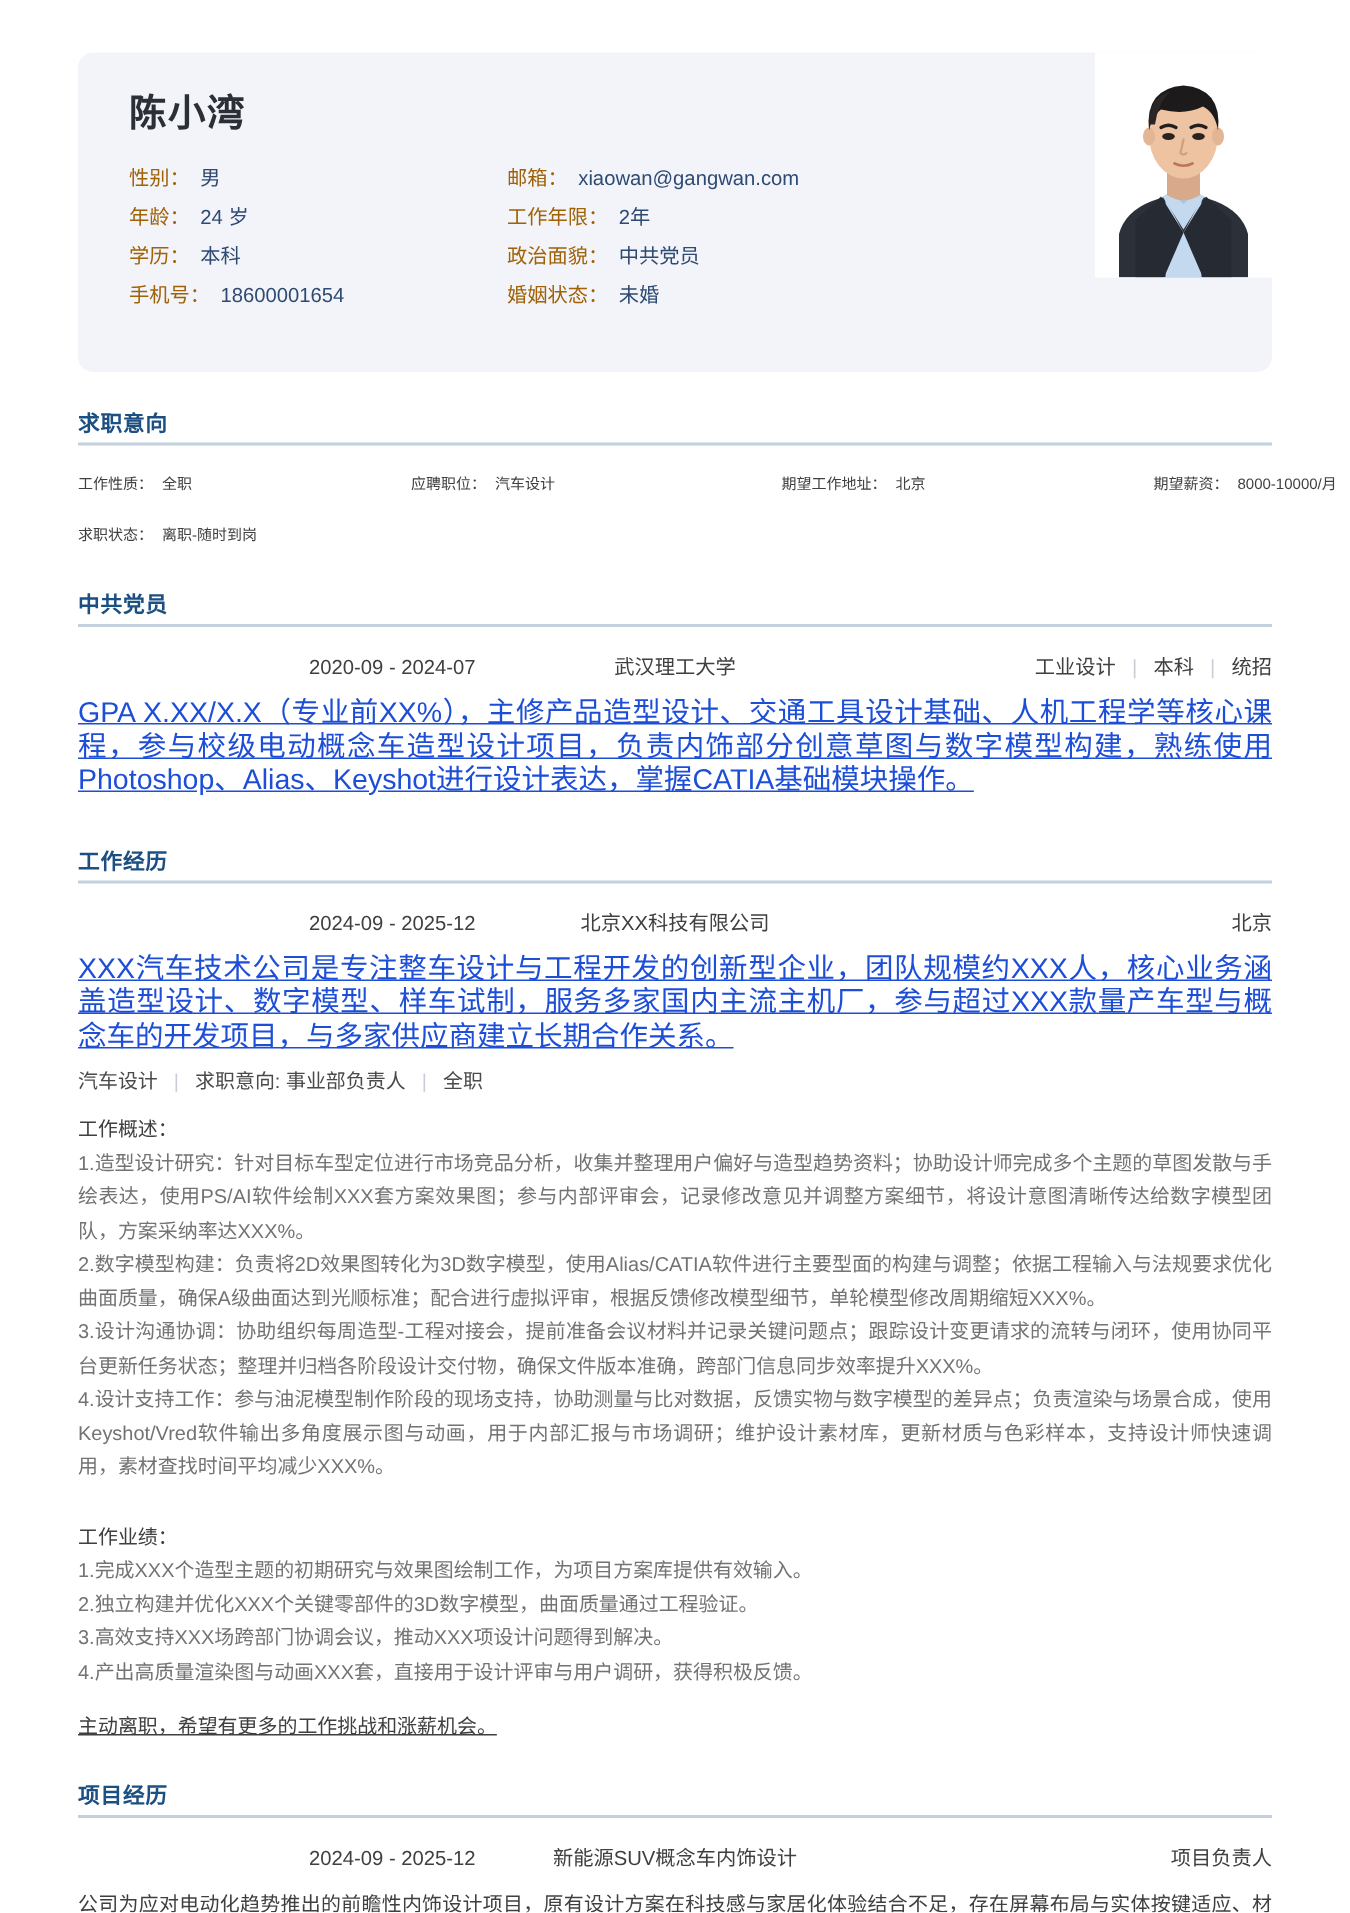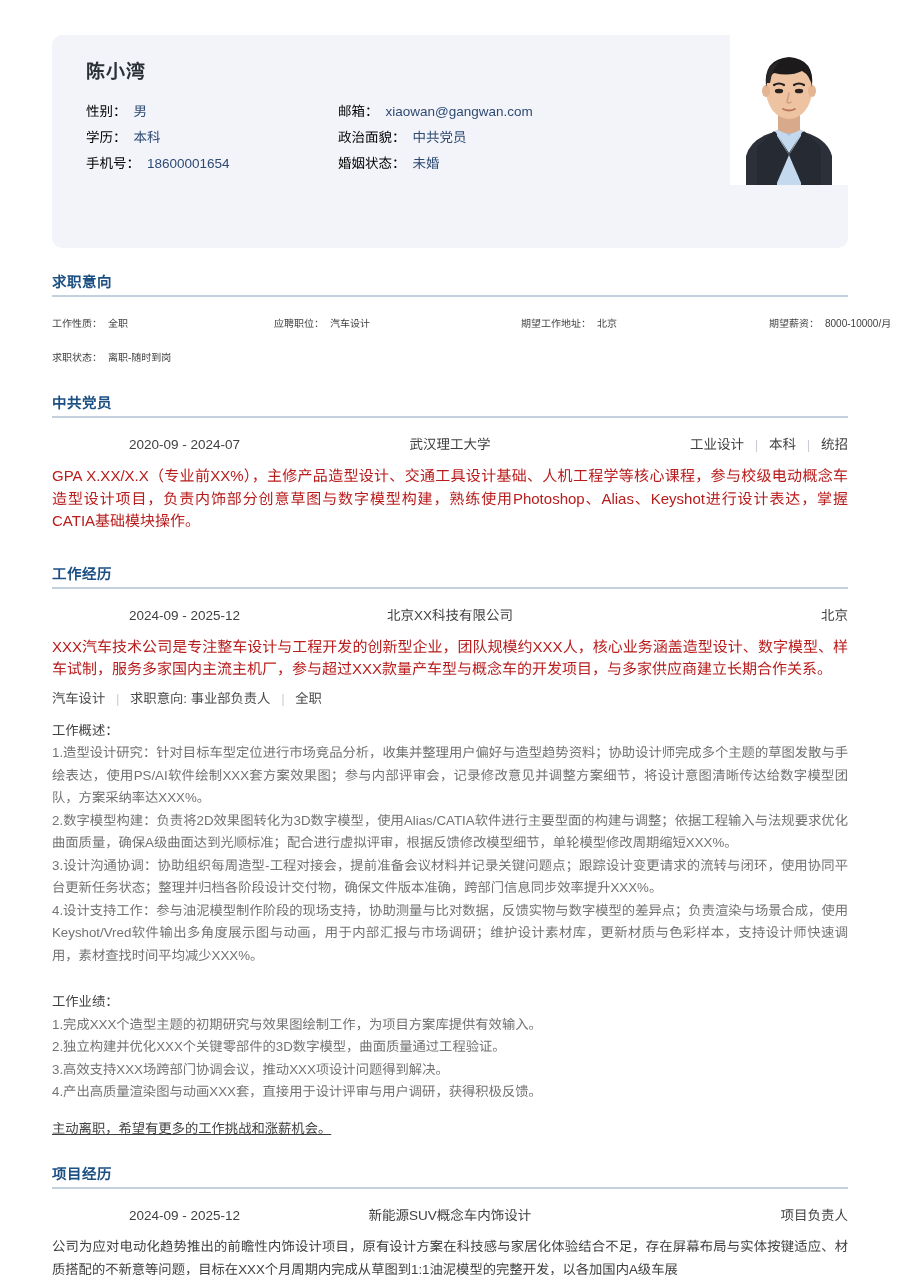--- a/index.html
+++ b/index.html
@@ -29,21 +29,21 @@
   .header-card {
     margin: 35px 52px 0 52px;
     background: #f2f4f9;
     border-radius: 10px;
     padding: 26px 34px 30px 34px;
     position: relative;
     min-height: 213px;
   }
 
   .name {
-    font-size: 19px;
+    font-size: 25px;
     font-weight: bold;
     color: #2b2f36;
     letter-spacing: 1px;
     line-height: 1.2;
     margin-bottom: 18px;
   }
 
   .info-grid {
     display: block;
     position: relative;
@@ -64,21 +64,21 @@
     display: flex;
     align-items: baseline;
   }
 
   .info-col-right {
     display: flex;
     align-items: baseline;
   }
 
   .info-label {
-    color: #000000;
+    color: #a16207;
     white-space: nowrap;
   }
 
   .info-value {
     color: #2e4a73;
     margin-left: 7px;
     white-space: nowrap;
   }
 
   .photo {
@@ -138,38 +138,39 @@
 
   
   .entry-head {
     display: flex;
     align-items: baseline;
     font-size: 13.5px;
     color: #3f3f3f;
     line-height: 22px;
     margin-bottom: 9px;
   }
-  .eh-left { flex: 0 0 33.3%; text-align: center; }
+  .eh-left { flex: 0 0 33.3%; text-align: right; }
   .eh-mid  { flex: 0 0 33.4%; text-align: center; }
   .eh-right{ flex: 0 0 33.3%; text-align: right; }
 
   .meta-tags { }
   .meta-tags .sep {
     color: #c9ced6;
     padding: 0 7px;
     font-weight: normal;
   }
 
   .entry-desc {
-    font-size: 15px;
+    font-size: 19px;
     line-height: 22.5px;
-    color: #b91c1c;
+    color: #1d4ed8;
     text-align: justify;
     margin-bottom: 7px;
     white-space: pre-line;
+    text-decoration: underline;
   }
 
   .entry-sub {
     font-size: 13.3px;
     line-height: 22px;
     color: #4a4a4a;
     margin-bottom: 10px;
   }
   .entry-sub .sep {
     color: #c9ced6;
@@ -224,20 +225,30 @@
         <div class="info-col-left">
           <span class="info-label">性别：</span>
           <span class="info-value">男</span>
         </div>
         <div class="info-col-right">
           <span class="info-label">邮箱：</span>
           <span class="info-value">xiaowan@gangwan.com</span>
         </div>
       </div>
 
+      <div class="info-row">
+        <div class="info-col-left">
+          <span class="info-label">年龄：</span>
+          <span class="info-value">24 岁</span>
+        </div>
+        <div class="info-col-right">
+          <span class="info-label">工作年限：</span>
+          <span class="info-value">2年</span>
+        </div>
+      </div>
 
       <div class="info-row">
         <div class="info-col-left">
           <span class="info-label">学历：</span>
           <span class="info-value">本科</span>
         </div>
         <div class="info-col-right">
           <span class="info-label">政治面貌：</span>
           <span class="info-value">中共党员</span>
         </div>

